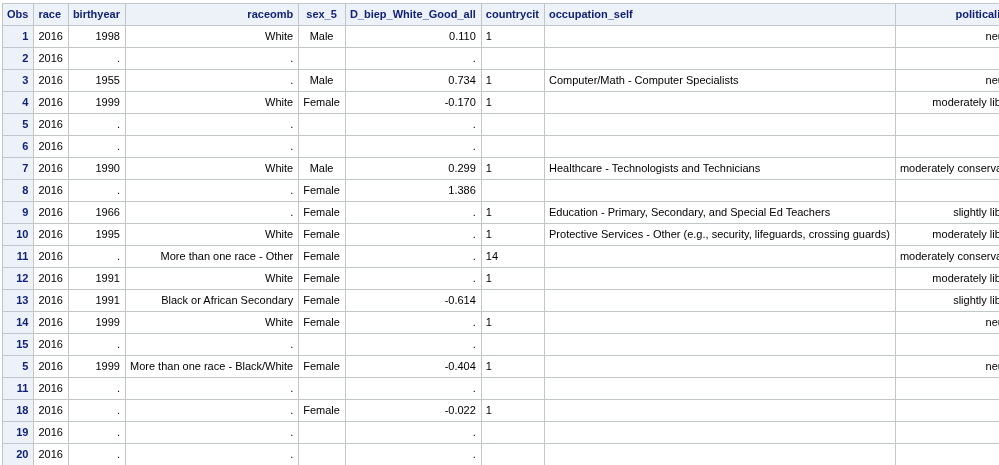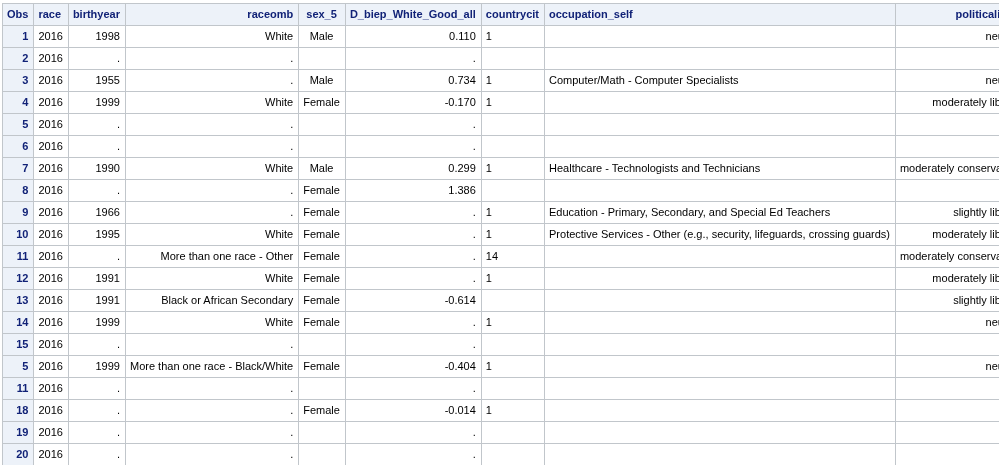--- a/index.html
+++ b/index.html
@@ -248,21 +248,21 @@
           <td class="al"></td>
           <td class="al"></td>
           <td class="ar"></td>
         </tr>
         <tr>
           <td class="ar obs">18</td>
           <td class="al">2016</td>
           <td class="ar">.</td>
           <td class="ar">.</td>
           <td class="ac">Female</td>
-          <td class="ar">-0.014</td>
+          <td class="ar">-0.022</td>
           <td class="al">1</td>
           <td class="al"></td>
           <td class="ar"></td>
         </tr>
         <tr>
           <td class="ar obs">19</td>
           <td class="al">2016</td>
           <td class="ar">.</td>
           <td class="ar">.</td>
           <td class="ac"></td>

